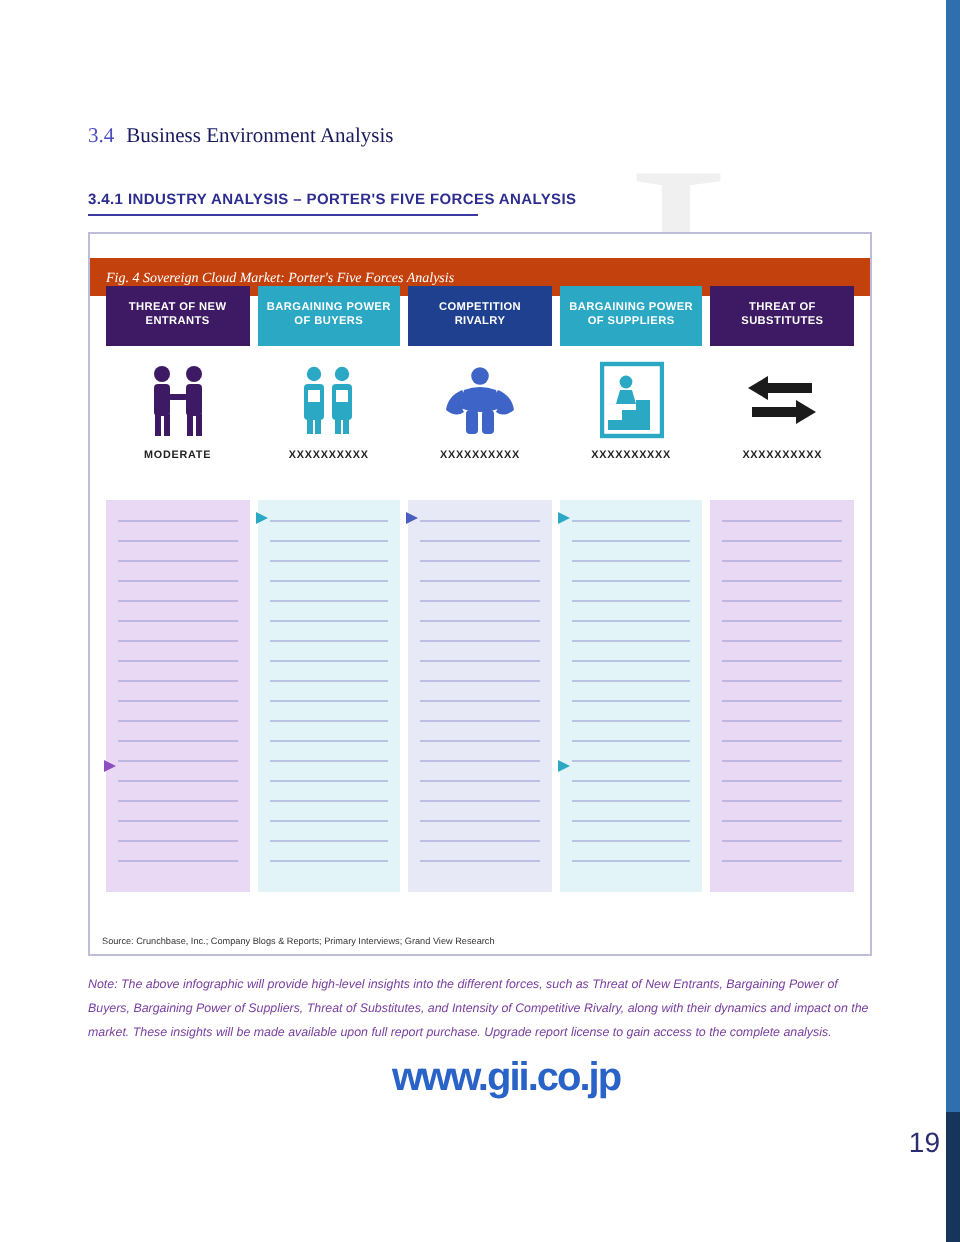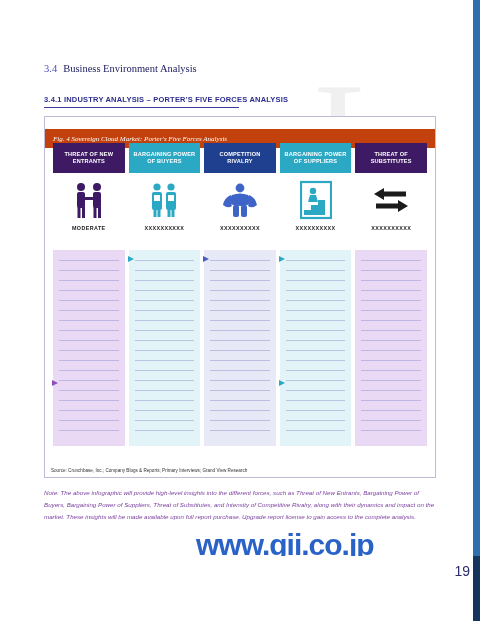--- a/index.html
+++ b/index.html
@@ -105,21 +105,21 @@
   
   .note{
     position:absolute;left:44px;top:487px;width:392px;
     color:#7a3fa0;font-style:italic;font-size:6.2px;line-height:1.95;
     font-family:"Liberation Sans",sans-serif;
   }
 
   
   .wm{
     position:absolute;left:196px;top:528px;
-    color:#2a63c7;font-weight:bold;font-size:30px;letter-spacing:-1px;
+    color:#2a63c7;font-weight:bold;font-size:20px;letter-spacing:-1px;
     font-family:"Liberation Sans",sans-serif;
     text-shadow:0 0 1px rgba(255,255,255,.9);
   }
 
   
   .footer-band{
     position:absolute;left:0;top:556px;width:480px;height:65px;background:#ffffff;
   }
   .pagenum{
     position:absolute;right:10px;top:563px;font-size:14px;color:#2b2b70;

